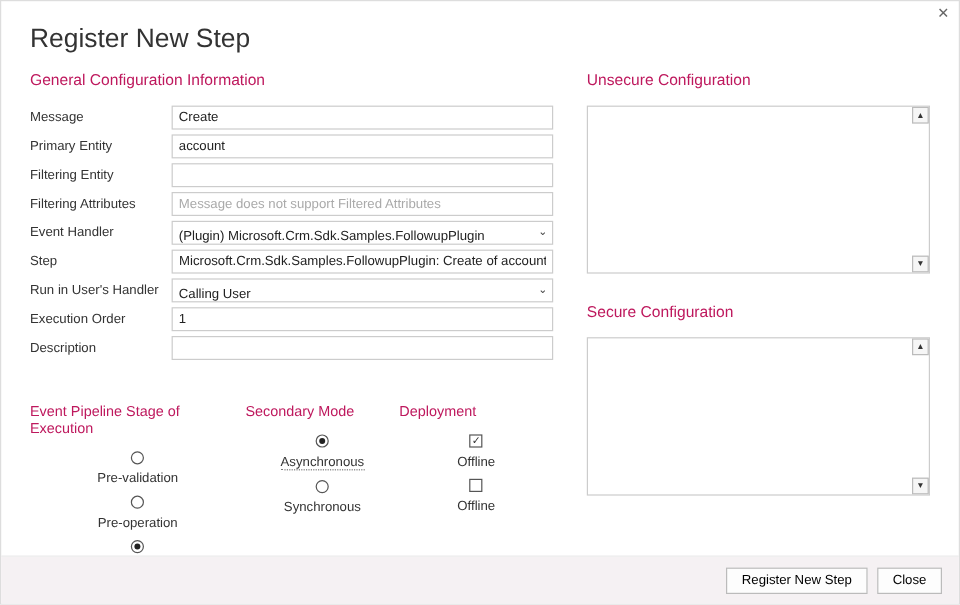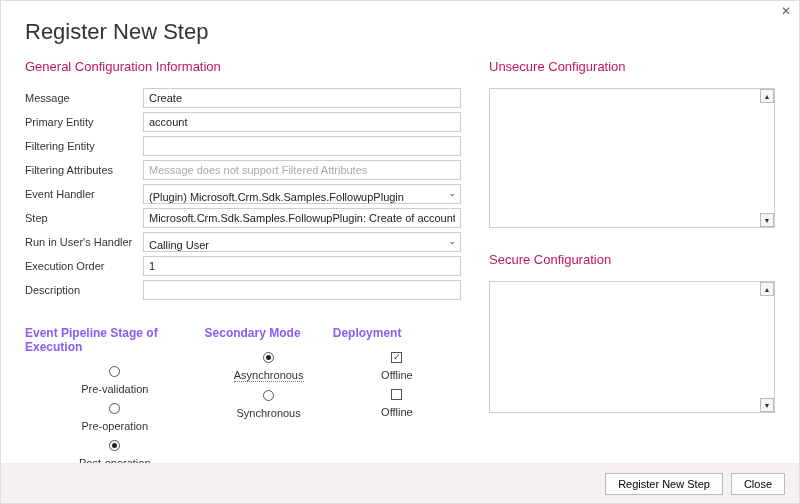--- a/index.html
+++ b/index.html
@@ -85,23 +85,23 @@
     font-size: 9px;
     color: #444;
   }
   .subcols {
     display: flex;
     margin-top: 18px;
   }
   .subcol { flex: 1; }
   .subcol-h {
     font-size: 12px;
-    color: #8b5cf6;
-    margin: 8px 0 12px 0;
-    font-weight: 700;
+    color: #be185d;
+    margin: 18px 0 12px 0;
+    font-weight: 400;
   }
   .opt {
     display: flex;
     align-items: center;
     gap: 6px;
     margin-bottom: 8px;
     font-size: 11px;
     color: #333;
     flex-direction: column;
   }

